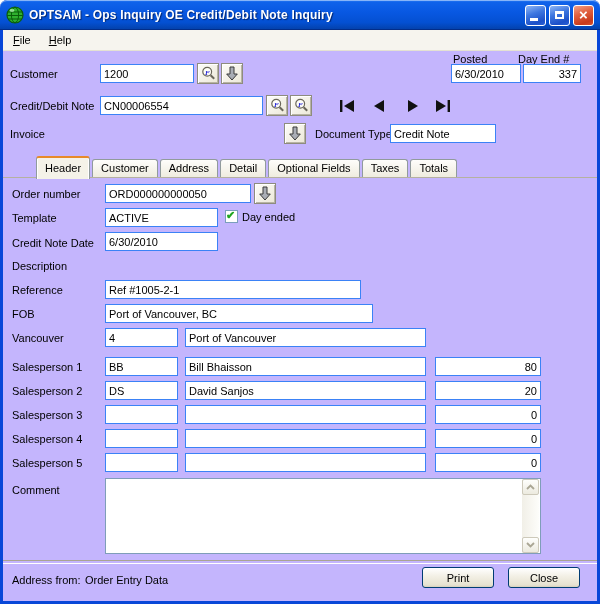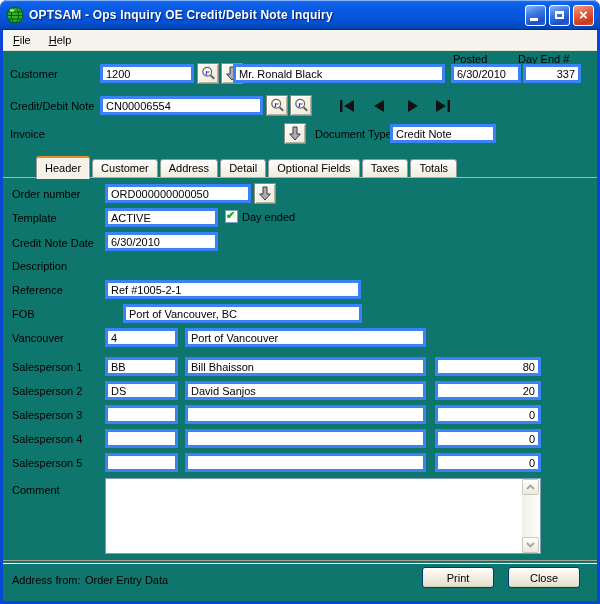--- a/index.html
+++ b/index.html
@@ -28,33 +28,33 @@
     box-sizing:border-box;position:relative;
   }
   .tb-blue{background:linear-gradient(160deg,#8fb6f5 0%,#3e77e0 40%,#1c50c8 80%,#2a62d8 100%);}
   .tb-red{background:linear-gradient(160deg,#f0a088 0%,#e1603f 40%,#c83a1c 80%,#d85030 100%);}
   .glyph-min{position:absolute;left:4px;bottom:4px;width:8px;height:3px;background:#fff;}
   .glyph-max{width:9px;height:8px;border:2px solid #fff;border-top-width:3px;box-sizing:border-box;}
   .glyph-close{color:#fff;font-size:15px;font-weight:bold;line-height:1;margin-top:-1px;}
   
   .frame{
     position:absolute;top:30px;left:3px;right:3px;bottom:3px;
-    background:#0f766e;overflow:hidden;
+    background:#c4b5fd;overflow:hidden;
   }
   .menubar{
     position:absolute;top:0;left:0;right:0;height:20px;background:#f6f4ee;
     border-bottom:1px solid #e4e1d2;display:flex;align-items:center;padding-left:8px;gap:14px;
   }
   .menu-item{cursor:default;padding:1px 2px;}
   .menu-item u{text-decoration:underline;}
   .client{position:absolute;top:21px;left:0;right:0;bottom:0;}
   
   .lbl{position:absolute;white-space:nowrap;}
   .txt{
-    position:absolute;height:19px;border:3px solid #3b82f6;background:#fff;
+    position:absolute;height:19px;border:1px solid #3b82f6;background:#fff;
     font-family:inherit;font-size:11px;color:#000;padding:0 3px;box-sizing:border-box;outline:none;
   }
   .num{text-align:right;}
   .tbtn{
     position:absolute;width:22px;height:21px;padding:0;cursor:pointer;
     background:linear-gradient(135deg,#fdfcf8,#ece8d8);
     border:1px solid #8e8c7e;
     box-shadow:inset 1px 1px 0 #fff, inset -1px -1px 0 #b8b4a4;
     display:flex;align-items:center;justify-content:center;
   }
@@ -159,21 +159,20 @@
           <circle cx="6.2" cy="5.8" r="4.4" fill="#fffef8" stroke="#6a675a" stroke-width="1.2"></circle>
           <text x="4" y="8.6" font-size="7" font-weight="bold" font-style="italic" fill="#1515d0" font-family="Liberation Serif, serif">F</text>
           <line x1="9.6" y1="9.2" x2="13.2" y2="12.8" stroke="#6a675a" stroke-width="2"></line>
         </svg>
       </button>
       <button class="tbtn" style="left:218px;top:12px;">
         <svg width="14" height="15" viewBox="0 0 14 15">
           <path d="M5 1 H9 V8 H12.3 L7 14 L1.7 8 H5 Z" fill="#a9adb5" stroke="#3a3a3a" stroke-width="1"></path>
         </svg>
       </button>
-      <input class="txt" style="left: 230px; top: 13px; width: 212px;" readonly="" value="Mr. Ronald Black">
 
       <span class="lbl" style="left:7px;top:49px;">Credit/Debit Note</span>
       <input class="txt" style="left: 97px; top: 45px; width: 163px;" value="CN00006554">
       <button class="tbtn" style="left:263px;top:44px;">
         <svg width="15" height="15" viewBox="0 0 15 15">
           <circle cx="6.2" cy="5.8" r="4.4" fill="#fffef8" stroke="#6a675a" stroke-width="1.2"></circle>
           <text x="4" y="8.6" font-size="7" font-weight="bold" font-style="italic" fill="#1515d0" font-family="Liberation Serif, serif">F</text>
           <line x1="9.6" y1="9.2" x2="13.2" y2="12.8" stroke="#6a675a" stroke-width="2"></line>
         </svg>
       </button>
@@ -242,21 +241,21 @@
 
       <span class="lbl" style="left:9px;top:186px;">Credit Note Date</span>
       <input class="txt" style="left: 102px; top: 181px; width: 113px;" value="6/30/2010">
 
       <span class="lbl" style="left:9px;top:209px;">Description</span>
 
       <span class="lbl" style="left:9px;top:233px;">Reference</span>
       <input class="txt" style="left: 102px; top: 229px; width: 256px;" value="Ref #1005-2-1">
 
       <span class="lbl" style="left:9px;top:257px;">FOB</span>
-      <input class="txt" style="left: 102px; top: 253px; width: 239px; margin-left: 18px;" value="Port of Vancouver, BC">
+      <input class="txt" style="left: 102px; top: 253px; width: 268px;" value="Port of Vancouver, BC">
 
       <span class="lbl" style="left:9px;top:281px;">Vancouver</span>
       <input class="txt" style="left: 102px; top: 277px; width: 73px;" value="4">
       <input class="txt" style="left: 182px; top: 277px; width: 241px;" readonly="" value="Port of Vancouver">
 
       <span class="lbl" style="left:9px;top:310px;">Salesperson 1</span>
       <input class="txt" style="left: 102px; top: 306px; width: 73px;" value="BB">
       <input class="txt" style="left: 182px; top: 306px; width: 241px;" readonly="" value="Bill Bhaisson">
       <input class="txt num" style="left: 432px; top: 306px; width: 106px;" value="80">
 

